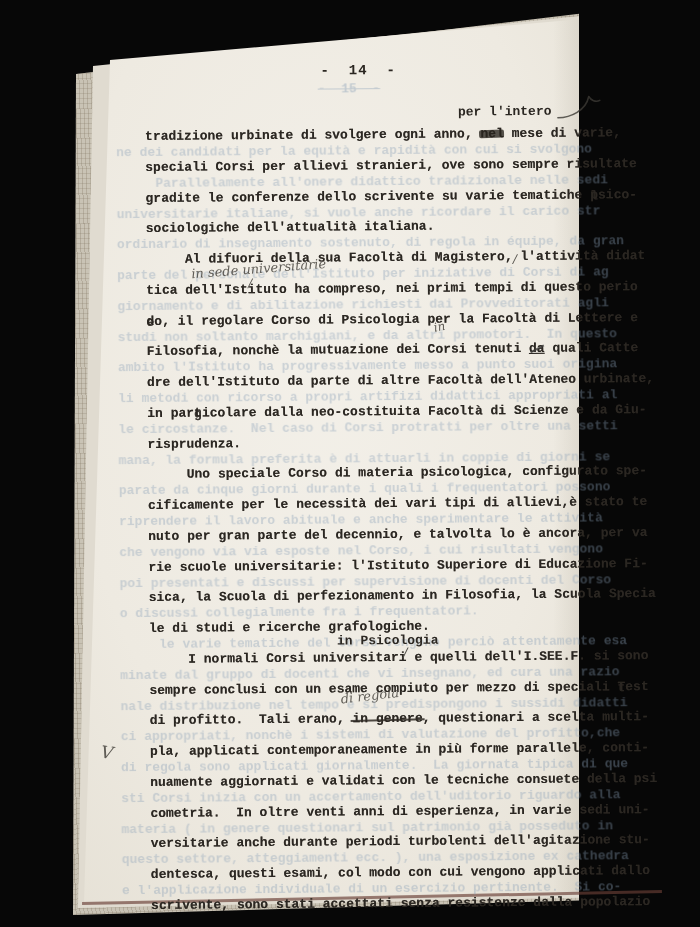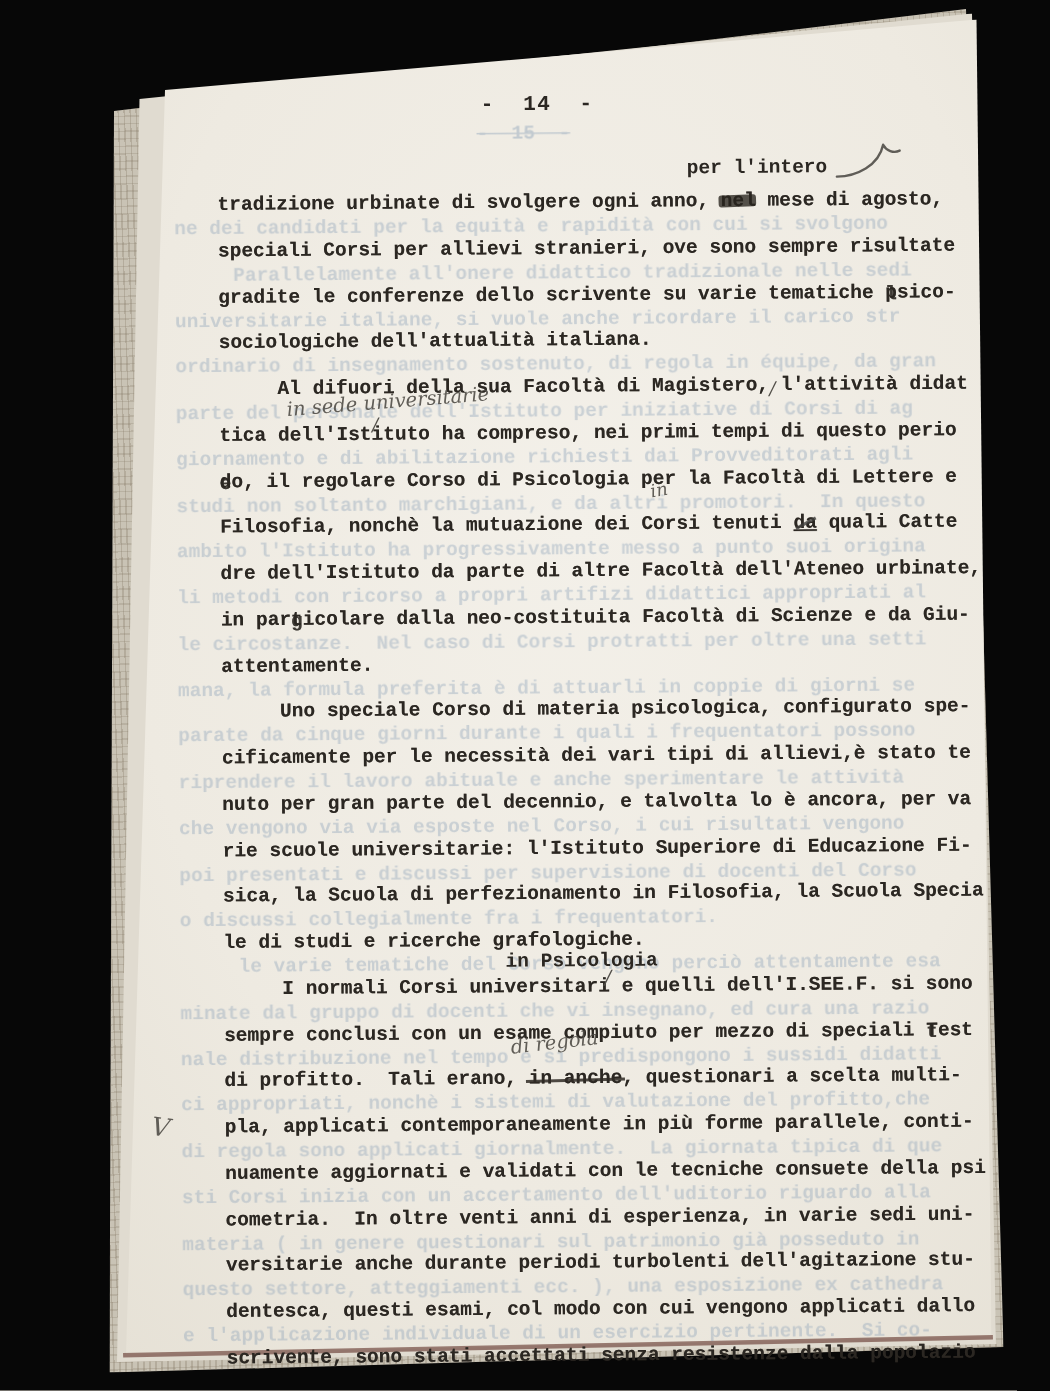--- a/index.html
+++ b/index.html
@@ -1,18 +1,18 @@
 <!DOCTYPE html>
 <html style="--background: #070707; --paper: #efebe2; --ink: #2b2722; --ghost-ink: #8ba1b8; --hand-ink: #514e48; --edge-line: #6a3f35;"><head>
 <meta charset="utf-8">
 <style>
   html,body{margin:0;padding:0;}
   body{width:700px;height:927px;overflow:hidden;background:var(--background,#070707);
        font-family:"Liberation Mono", monospace;}
-  .scan{position:relative;width:700px;height:927px;}
+  .scan{position:relative;width:579px;height:927px;}
 
   
   .stack-under{position:absolute;inset:0;
     background:
       repeating-linear-gradient(88deg, rgba(125,112,92,.28) 0 1px, rgba(0,0,0,0) 1px 4px),
       repeating-linear-gradient(-2deg, rgba(125,112,92,.22) 0 1px, rgba(0,0,0,0) 1px 5px),
       #c9c3b5;
     clip-path:polygon(76px 74px, 644px 6px, 669px 898px, 73px 915px);}
   .stack-mid{position:absolute;inset:0;background:#e0dbd0;
     clip-path:polygon(93px 66px, 648px 9px, 664px 896px, 78px 908px);}
@@ -96,40 +96,40 @@
         <div class="ghost-line">minate dal gruppo di docenti che vi insegnano, ed cura una razio</div>
         <div class="ghost-line">nale distribuzione nel tempo e si predispongono i sussidi didatti</div>
         <div class="ghost-line">ci appropriati, nonchè i sistemi di valutazione del profitto,che</div>
         <div class="ghost-line">di regola sono applicati giornalmente.  La giornata tipica di que</div>
         <div class="ghost-line">sti Corsi inizia con un accertamento dell'uditorio riguardo alla</div>
         <div class="ghost-line">materia ( in genere questionari sul patrimonio già posseduto in</div>
         <div class="ghost-line">questo settore, atteggiamenti ecc. ), una esposizione ex cathedra</div>
         <div class="ghost-line">e l'applicazione individuale di un esercizio pertinente.  Si co-</div>
       </div>
     <div id="typed-lines">
-        <div class="tw-line"><span>tradizione urbinate di svolgere ogni anno, </span><span class="seg-obl">nel</span><span> mese di agosto,</span></div>
+        <div class="tw-line"><span>tradizione urbinate di svolgere ogni anno, </span><span class="seg-obl">nel</span><span> mese di varie,</span></div>
         <div class="tw-line"><span>speciali Corsi per allievi stranieri, ove sono sempre risultate</span></div>
         <div class="tw-line"><span>gradite le conferenze dello scrivente su varie tematiche </span><span class="seg-ov" data-ov="l">p</span><span>sico-</span></div>
         <div class="tw-line"><span>sociologiche dell'attualità italiana.</span></div>
         <div class="tw-line"><span>     Al difuori della sua Facoltà di Magistero, l'attività did</span><span class="seg-u">at</span></div>
         <div class="tw-line"><span>tica dell'Istituto ha compreso, nei primi tempi di questo peri</span><span class="seg-u">o</span></div>
         <div class="tw-line"><span class="seg-ov" data-ov="e">d</span><span>o, il regolare Corso di Psicologia per la Facoltà di Lettere e</span></div>
         <div class="tw-line"><span>Filosofia, nonchè la mutuazione dei Corsi tenuti </span><span class="seg-dst">da</span><span> quali Catt</span><span class="seg-u">e</span></div>
         <div class="tw-line"><span>dre dell'Istituto da parte di altre Facoltà dell'Ateneo urbinate,</span></div>
         <div class="tw-line"><span>in par</span><span class="seg-ov" data-ov="g">t</span><span>icolare dalla neo-costituita Facoltà di Scienze e da Giu-</span></div>
-        <div class="tw-line"><span>attentamente.</span></div>
+        <div class="tw-line"><span>risprudenza.</span></div>
         <div class="tw-line"><span>     Uno speciale Corso di materia psicologica, configurato spe-</span></div>
         <div class="tw-line"><span>cificamente per le necessità dei vari tipi di allievi,è stato </span><span class="seg-u">te</span></div>
         <div class="tw-line"><span>nuto per gran parte del decennio, e talvolta lo è ancora, per v</span><span class="seg-u">a</span></div>
         <div class="tw-line"><span>rie scuole universitarie: l'Istituto Superiore di Educazione Fi-</span></div>
         <div class="tw-line"><span>sica, la Scuola di perfezionamento in Filosofia, la Scuola Speci</span><span class="seg-u">a</span></div>
         <div class="tw-line"><span>le di studi e ricerche grafologiche.</span></div>
         <div class="tw-line"><span>     I normali Corsi universitari e quelli dell'I.SEE.F. si sono</span></div>
         <div class="tw-line"><span>sempre conclusi con un esame compiuto per mezzo di speciali </span><span class="seg-ov" data-ov="t">T</span><span>est</span></div>
-        <div class="tw-line"><span>di profitto.  Tali erano, </span><span class="seg-st">in anche</span><span>, questionari a scelta multi-</span></div>
+        <div class="tw-line"><span>di profitto.  Tali erano, </span><span class="seg-st">in genere</span><span>, questionari a scelta multi-</span></div>
         <div class="tw-line"><span>pla, applicati contemporaneamente in più forme parallele, conti-</span></div>
         <div class="tw-line"><span>nuamente aggiornati e validati con le tecniche consuete della ps</span><span class="seg-u">i</span></div>
         <div class="tw-line"><span>cometria.  In oltre venti anni di esperienza, in varie sedi uni-</span></div>
         <div class="tw-line"><span>versitarie anche durante periodi turbolenti dell'agitazione stu-</span></div>
         <div class="tw-line"><span>dentesca, questi esami, col modo con cui vengono applicati dallo</span></div>
         <div class="tw-line"><span>scrivente, sono stati accettati senza resistenze dalla popolazi</span><span class="seg-u">o</span></div>
       </div>
     <div id="annotations">
         <span class="ann-typed" style="left: 458px; top: 108px;">per l'intero</span>
         <span class="ann-ghost" style="left: 318px; top: 84px;">-  15  -</span>

